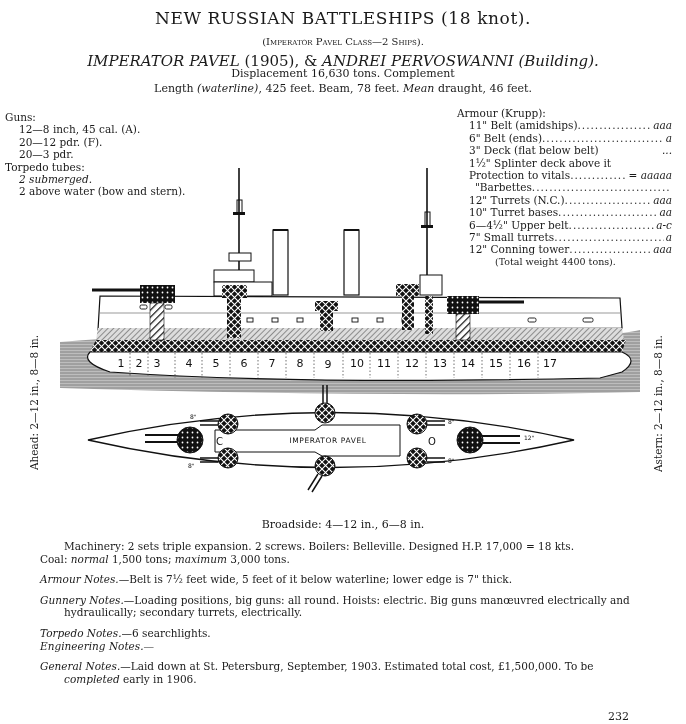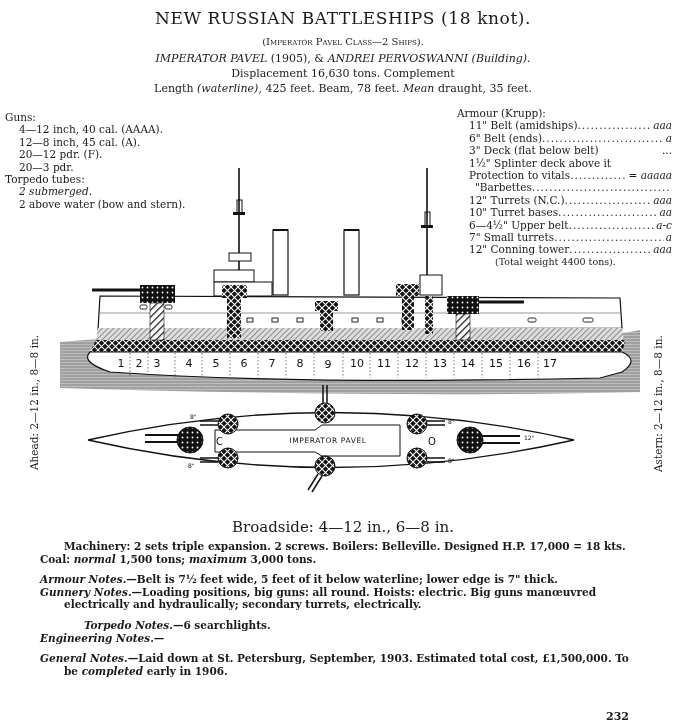--- a/index.html
+++ b/index.html
@@ -2,56 +2,55 @@
 <html><head>
 <meta charset="utf-8">
 <style>
   html, body { margin:0; padding:0; background:#ffffff; }
   body { width:686px; height:724px; position:relative; overflow:hidden;
          font-family:"DejaVu Serif","Liberation Serif",serif; color:#1a1a1a; }
   .abs { position:absolute; }
   .c { text-align:center; width:686px; left:0; }
   .title { top:8px; font-size:17px; letter-spacing:0.6px; }
   .sub1 { top:36px; font-size:10px; font-variant:small-caps; }
-  .sub2 { top:52px; font-size:11px; }
+  .sub2 { top:52px; font-size:15px; }
   .sub3 { top:67px; font-size:11px; }
   .sub4 { top:82px; font-size:11px; }
   i { font-style:italic; }
   .spec { font-size:10.5px; line-height:12.4px; }
   .spec .ind { padding-left:14px; }
   .armour { left:457px; top:107px; width:215px; font-size:10.5px; line-height:12.4px; }
   .armour .row { display:flex; padding-left:12px; white-space:nowrap; }
   .armour .row .lbl { flex:0 0 auto; }
   .armour .row .dots { flex:1 1 auto; overflow:hidden; letter-spacing:1px; color:#333; }
   .armour .row .val { flex:0 0 auto; font-style:italic; padding-left:2px; }
   .armour .tot { padding-left:38px; font-size:9.5px; }
   .side { font-size:10.5px; white-space:nowrap; transform-origin:left top; }
   .notes { left:40px; width:600px; font-size:10.5px; line-height:12.6px; }
   .notes p { margin:0; }
   .notes .hang { padding-left:24px; text-indent:-24px; }
-  .pageno { right:57px; top:710px; font-size:11px; font-weight:bold; }
+  .pageno { right:57px; top:710px; font-size:11px; font-weight:normal; }
   svg text { font-family:"DejaVu Sans","Liberation Sans",sans-serif; }
 </style>
 </head>
 <body>
 
 <div class="abs c title">NEW RUSSIAN BATTLESHIPS (18 knot).</div>
 <div class="abs c sub1">(Imperator Pavel Class—2 Ships).</div>
 <div class="abs c sub2">
   <i>IMPERATOR PAVEL</i>
   <span>(1905), &amp;</span>
   <i>ANDREI PERVOSWANNI</i>
   <i>(Building).</i>
 </div>
 <div class="abs c sub3">Displacement 16,630 tons.   Complement</div>
-<div class="abs c sub4"><span>Length</span> <i>(waterline)</i><span>, 425 feet.   Beam, 78 feet.</span>   <i>Mean</i><span> draught, 35 feet.</span></div>
+<div class="abs c sub4"><span>Length</span> <i>(waterline)</i><span>, 425 feet.   Beam, 78 feet.</span>   <i>Mean</i><span> draught, 46 feet.</span></div>
 
 <div class="abs spec" style="left:5px; top:111px;">
   <div>Guns:</div>
-  <div class="ind">4—12 inch, 40 cal. (AAAA).</div>
   <div class="ind">12—8 inch, 45 cal. (A).</div>
   <div class="ind">20—12 pdr. (F).</div>
   <div class="ind">20—3 pdr.</div>
   <div>Torpedo tubes:</div>
   <div class="ind"><i>2 submerged.</i></div>
   <div class="ind">2 above water (bow and stern).</div>
 </div>
 
 <div class="abs armour">
   <div>Armour (Krupp):</div>
@@ -276,24 +275,24 @@
     </g>
     <g font-size="6" fill="#111">
       <text x="190" y="419">8"</text>
       <text x="188" y="468">8"</text>
       <text x="448" y="424">8"</text>
       <text x="448" y="463">8"</text>
     </g>
   </g>
 </svg>
 
-<div class="abs c" style="top:518px; font-size:15px;">Broadside: 4—12 in., 6—8 in.</div>
-
-<div class="abs notes" style="top:540px;font-weight:bold;">
+<div class="abs c" style="top:518px; font-size:11px;">Broadside: 4—12 in., 6—8 in.</div>
+
+<div class="abs notes" style="top:540px;">
   <p class="hang" style="padding-left:0; text-indent:24px;"><span>Machinery: 2 sets triple expansion. 2 screws. Boilers: Belleville. Designed H.P. 17,000 = 18 kts.</span><br><span style="display:inline-block; text-indent:0;"><span>Coal:</span> <i>normal</i><span> 1,500 tons;</span> <i>maximum</i><span> 3,000 tons.</span></span></p>
   <p style="margin-top:8px;"><i>Armour Notes.</i><span>—Belt is 7½ feet wide, 5 feet of it below waterline; lower edge is 7" thick.</span></p>
-  <p class="hang" style=""><i>Gunnery Notes.</i><span>—Loading positions, big guns: all round. Hoists: electric. Big guns manœuvred electrically and hydraulically; secondary turrets, electrically.</span></p>
-  <p style="margin-top:8px;margin-left:44px;"><i>Torpedo Notes.</i><span>—6 searchlights.</span></p>
+  <p class="hang" style="margin-top:8px;"><i>Gunnery Notes.</i><span>—Loading positions, big guns: all round. Hoists: electric. Big guns manœuvred electrically and hydraulically; secondary turrets, electrically.</span></p>
+  <p style="margin-top:8px;"><i>Torpedo Notes.</i><span>—6 searchlights.</span></p>
   <p style="margin-top:0;"><i>Engineering Notes.—</i></p>
   <p class="hang" style="margin-top:8px;"><i>General Notes.</i><span>—Laid down at St. Petersburg, September, 1903. Estimated total cost, £1,500,000. To be</span> <i>completed</i><span> early in 1906.</span></p>
 </div>
 
 <div class="abs pageno">232</div>
 
 </body></html>

